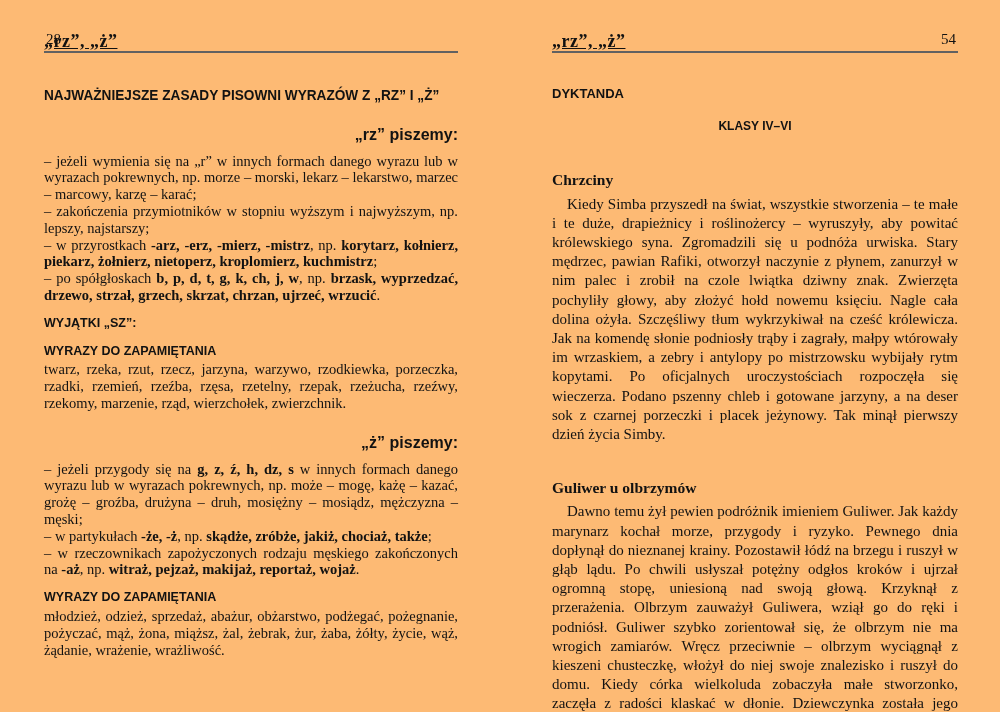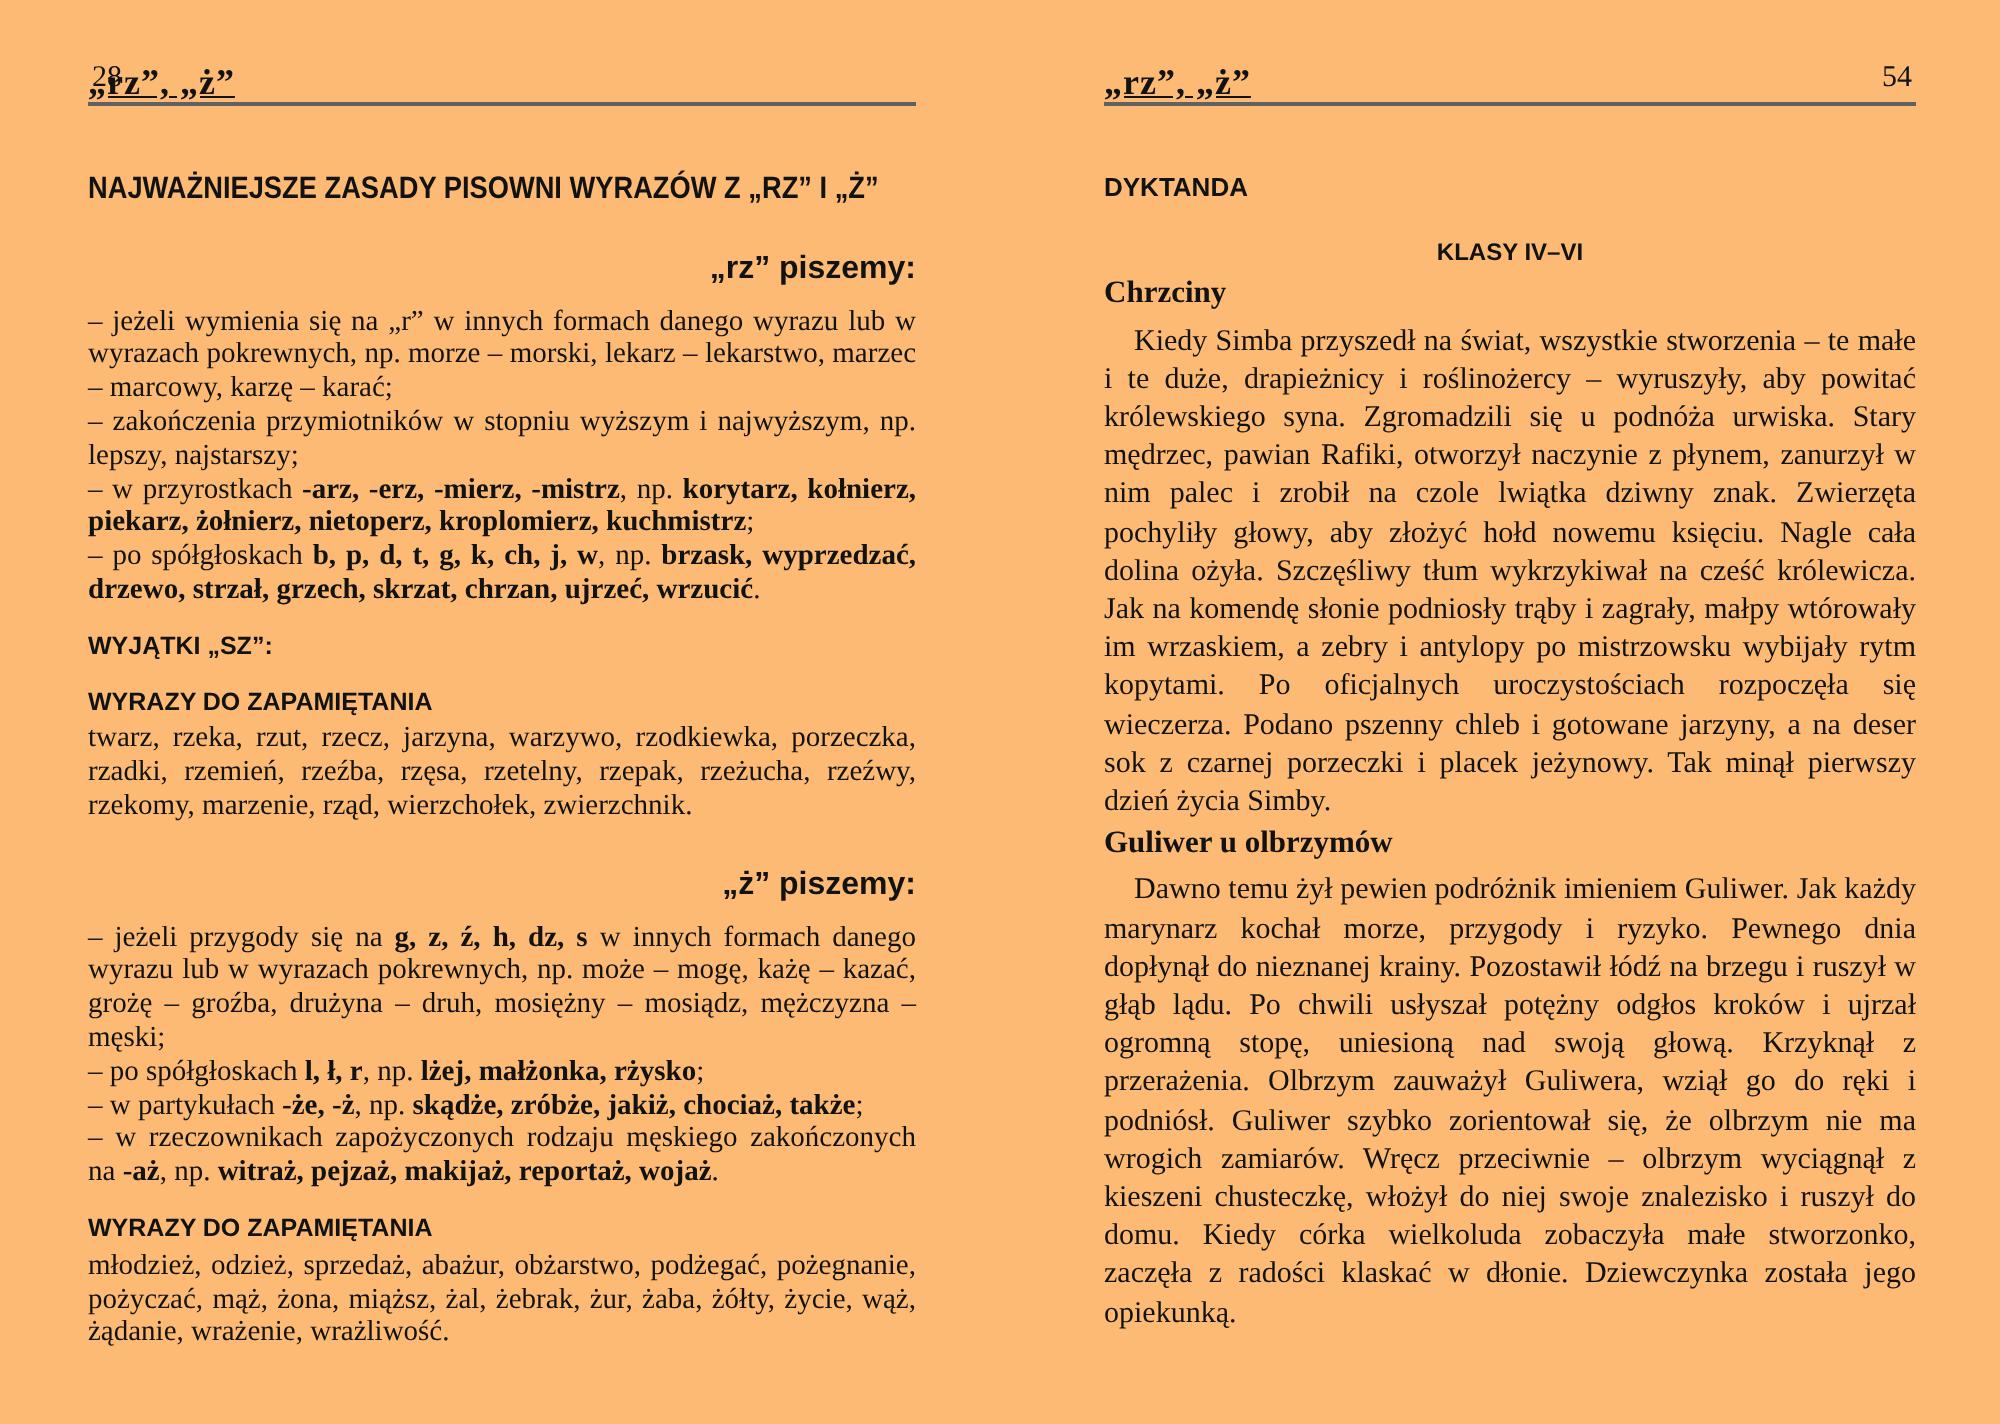--- a/index.html
+++ b/index.html
@@ -83,21 +83,21 @@
   .center-heading {
     font-family: "Liberation Sans", sans-serif;
     font-weight: 700;
     font-size: 12px;
     text-align: center;
     margin: 14px 0 0 0;
   }
   .story-heading {
     font-weight: 700;
     font-size: 15.5px;
-    margin: 1px 0 5px 0;
+    margin: 34px 0 5px 0;
     text-align: left;
   }
   .story { margin: 0; text-indent: 15px; }
 </style>
 </head>
 <body>
 
 <div class="spread">
 
   <section class="page page-left">
@@ -110,21 +110,20 @@
         <div class="rule-heading">„rz” piszemy:</div>
         <p class="rule"><span>– jeżeli wymienia się na „r” w innych formach danego wyrazu lub w wyrazach pokrewnych, np. morze – morski, lekarz – lekarstwo, marzec – marcowy, karzę – karać;</span></p>
         <p class="rule"><span>– zakończenia przymiotników w stopniu wyższym i najwyższym, np. lepszy, najstarszy;</span></p>
         <p class="rule"><span>– w przyrostkach </span><span class="bold">-arz, -erz, -mierz, -mistrz</span><span>, np. </span><span class="bold">korytarz, kołnierz, piekarz, żołnierz, nietoperz, kroplomierz, kuchmistrz</span><span>;</span></p>
         <p class="rule"><span>– po spółgłoskach </span><span class="bold">b, p, d, t, g, k, ch, j, w</span><span>, np. </span><span class="bold">brzask, wyprzedzać, drzewo, strzał, grzech, skrzat, chrzan, ujrzeć, wrzucić</span><span>.</span></p>
         <div class="subheading">WYJĄTKI „SZ”:</div>
         <div class="subheading">WYRAZY DO ZAPAMIĘTANIA</div>
         <p class="wordlist">twarz, rzeka, rzut, rzecz, jarzyna, warzywo, rzodkiewka, porzeczka, rzadki, rzemień, rzeźba, rzęsa, rzetelny, rzepak, rzeżucha, rzeźwy, rzekomy, marzenie, rząd, wierzchołek, zwierzchnik.</p>
         <div class="rule-heading">„ż” piszemy:</div>
         <p class="rule"><span>– jeżeli przygody się na </span><span class="bold">g, z, ź, h, dz, s</span><span> w innych formach danego wyrazu lub w wyrazach pokrewnych, np. może – mogę, każę – kazać, grożę – groźba, drużyna – druh, mosiężny – mosiądz, mężczyzna – męski;</span></p>
-        <p class="rule"><span>– po spółgłoskach </span><span class="bold">l, ł, r</span><span>, np. </span><span class="bold">lżej, małżonka, rżysko</span><span>;</span></p>
         <p class="rule"><span>– w partykułach </span><span class="bold">-że, -ż</span><span>, np. </span><span class="bold">skądże, zróbże, jakiż, chociaż, także</span><span>;</span></p>
         <p class="rule"><span>– w rzeczownikach zapożyczonych rodzaju męskiego zakończonych na </span><span class="bold">-aż</span><span>, np. </span><span class="bold">witraż, pejzaż, makijaż, reportaż, wojaż</span><span>.</span></p>
         <div class="subheading">WYRAZY DO ZAPAMIĘTANIA</div>
         <p class="wordlist">młodzież, odzież, sprzedaż, abażur, obżarstwo, podżegać, pożegnanie, pożyczać, mąż, żona, miąższ, żal, żebrak, żur, żaba, żółty, życie, wąż, żądanie, wrażenie, wrażliwość.</p>
       </div>
   </section>
 
   <section class="page page-right">
     <header class="page-header">
       <span class="running-head">„rz”, „ż”</span>

